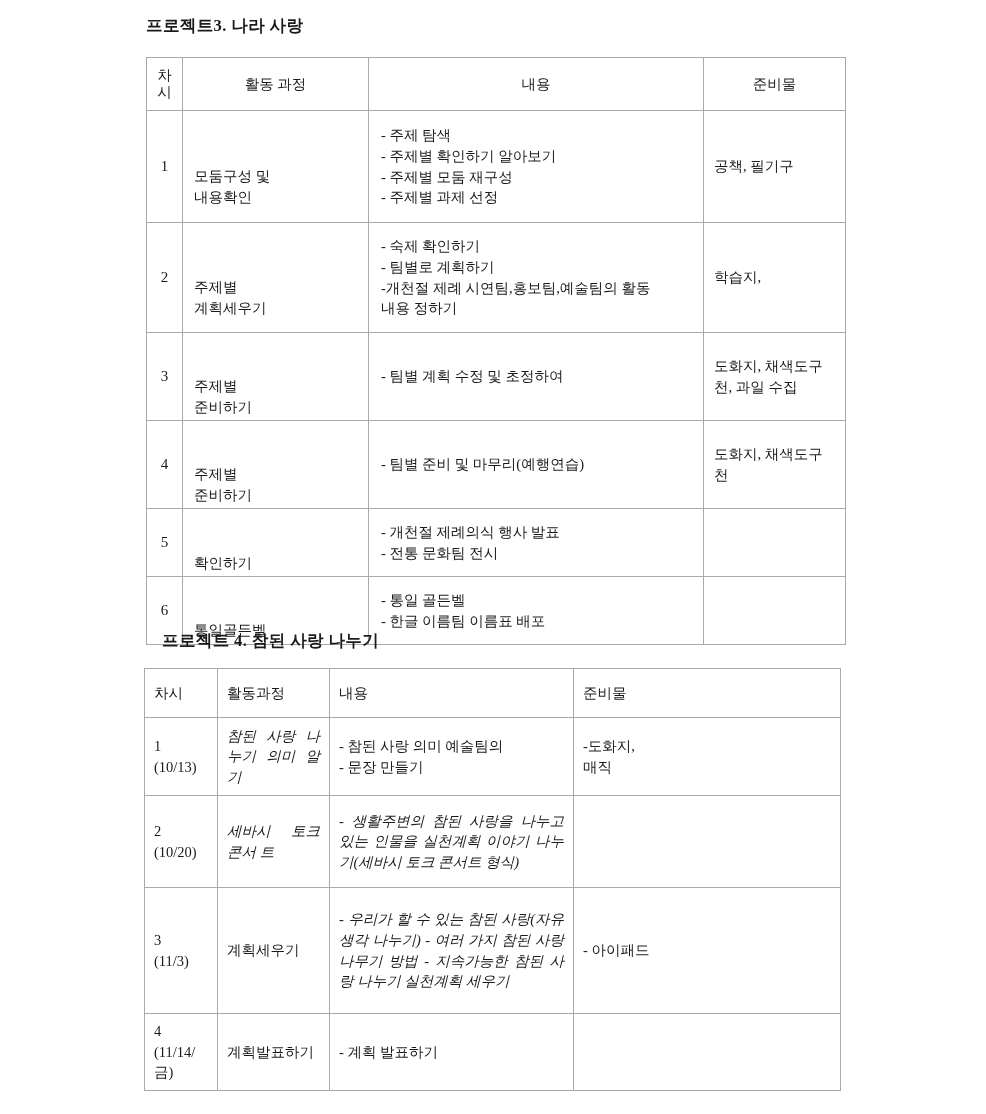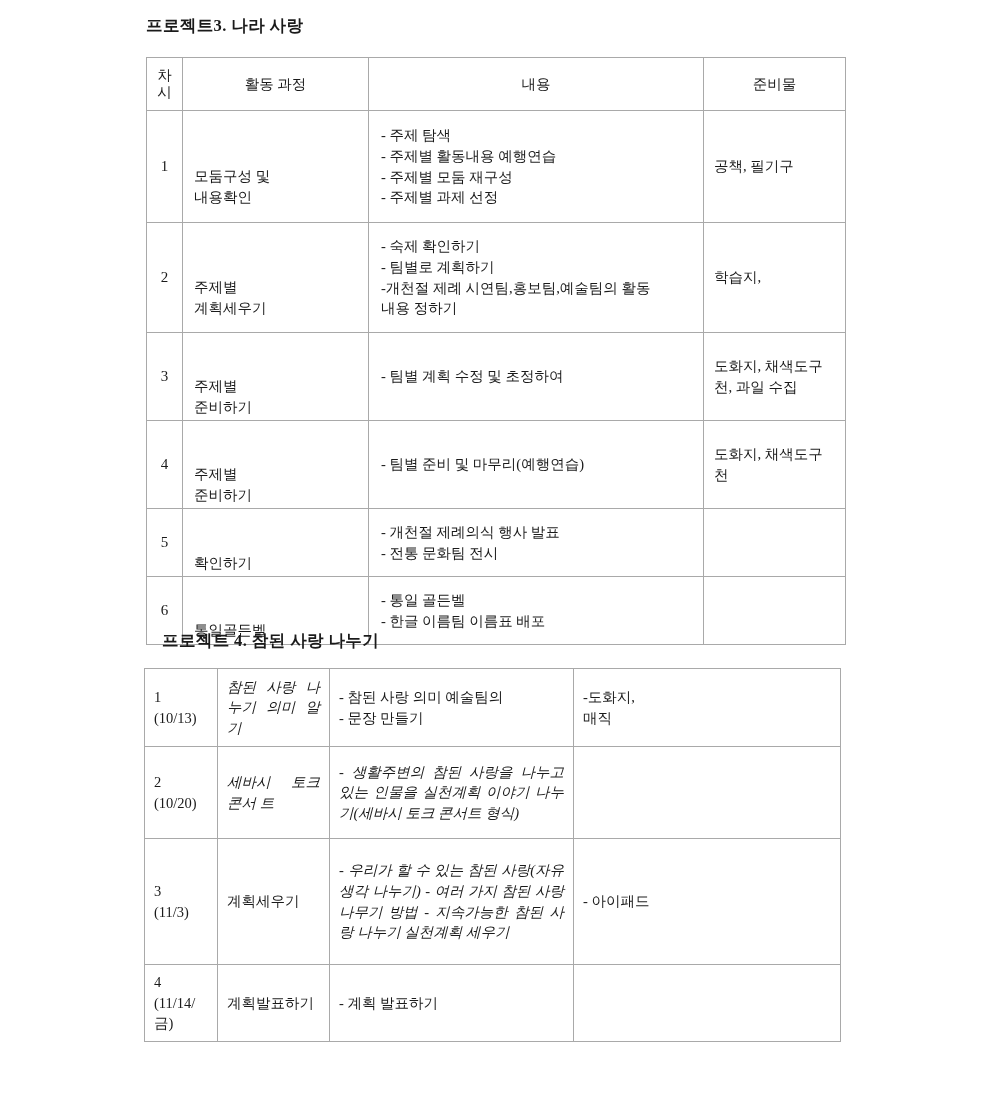--- a/index.html
+++ b/index.html
@@ -135,21 +135,21 @@
       <tr class="r1">
         <td>
           <div class="cell num">1</div>
           </td>
         <td>
           <div class="cell act">모둠구성 및
 내용확인</div>
           </td>
         <td>
           <div class="cell cnt">- 주제 탐색
-- 주제별 활동내용 예행연습
+- 주제별 확인하기 알아보기
 - 주제별 모둠 재구성
 - 주제별 과제 선정</div>
           </td>
         <td>
           <div class="cell mat">공책, 필기구</div>
           </td>
       </tr>
 
       <tr class="r2">
         <td>
@@ -241,20 +241,34 @@
   <div class="section-title" id="title-2">프로젝트 4. 참된 사랑 나누기</div>
 
   <table class="doc-table" id="table-2">
     <colgroup>
       <col class="c2-no">
         <col class="c2-act">
         <col class="c2-cnt">
         <col class="c2-mat">
     </colgroup>
     <tbody>
+      <tr class="hdr2 t2-hrow">
+        <td>
+          <div class="cell">차시</div>
+          </td>
+        <td>
+          <div class="cell">활동과정</div>
+          </td>
+        <td>
+          <div class="cell">내용</div>
+          </td>
+        <td>
+          <div class="cell">준비물</div>
+          </td>
+      </tr>
 
       <tr class="t2-r1">
         <td>
           <div class="cell">1
 (10/13)</div>
           </td>
         <td>
           <div class="cell justify">참된 사랑 나누기
 의미 알기</div>
           </td>

